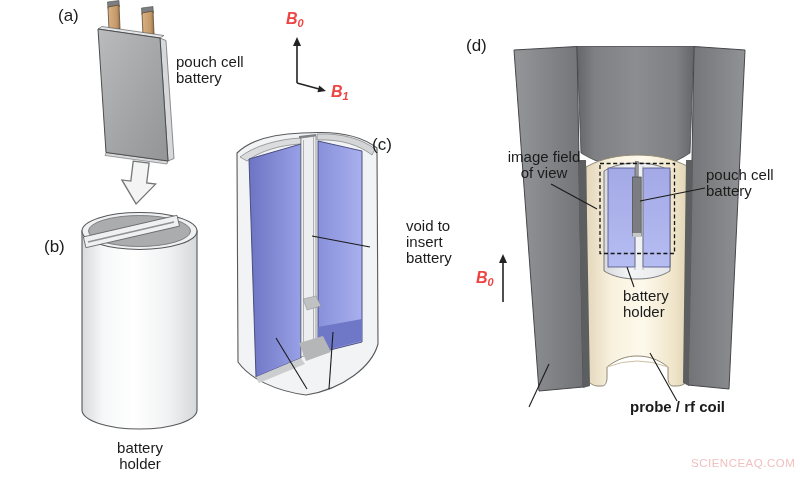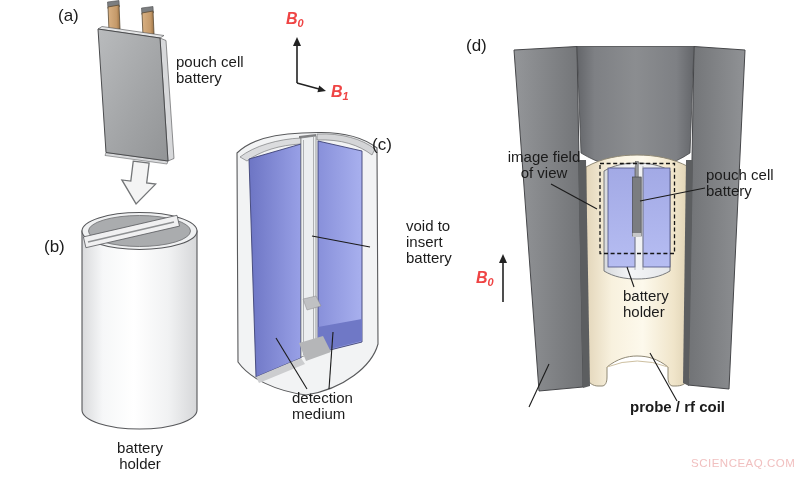--- a/index.html
+++ b/index.html
@@ -162,21 +162,20 @@
 </svg>
 
   <div class="lbl tag" style="left:58px;top:6px;">(a)</div>
   <div class="lbl" style="left:176px;top:54px;width:76px;">pouch cell battery</div>
 
   <div class="lbl tag" style="left:44px;top:237px;">(b)</div>
   <div class="lbl ctr" style="left:108px;top:440px;width:64px;">battery holder</div>
 
   <div class="lbl tag" style="left:372px;top:135px;">(c)</div>
   <div class="lbl" style="left:373px;top:218px;width:58px;margin-left:33px;">void to insert battery</div>
-  <div class="lbl" style="left:292px;top:390px;width:78px;">detection medium</div>
 
   <div class="baxis" style="left:286px;top:10px;">
     <span>B</span><span class="bsub">0</span>
   </div>
   <div class="baxis" style="left:331px;top:83px;">
     <span>B</span><span class="bsub">1</span>
   </div>
 
   <div class="lbl tag" style="left:466px;top:36px;">(d)</div>
   <div class="lbl" style="left:501px;top:149px;width:86px;text-align:center;">image field of view</div>

